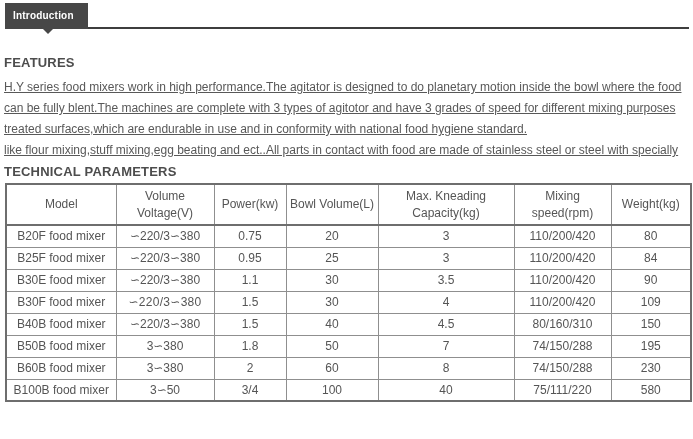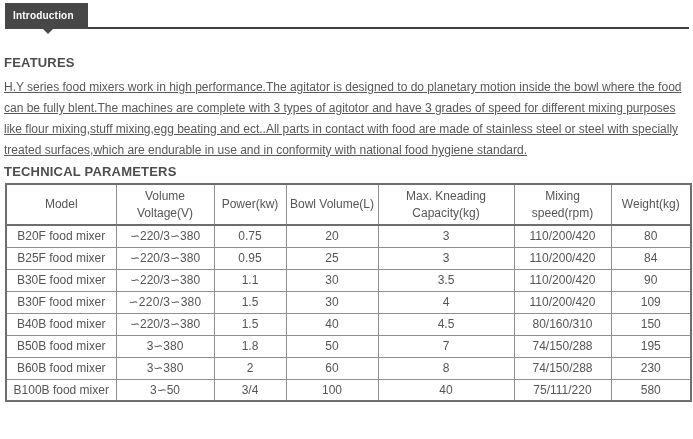--- a/index.html
+++ b/index.html
@@ -94,22 +94,22 @@
     <div class="tab-arrow"></div>
   </div>
 
   <div class="content">
 
     <h2 class="section-heading features-heading">FEATURES</h2>
 
     <p class="para">
       <span class="pline">H.Y series food mixers work in high performance.The agitator is designed to do planetary motion inside the bowl where the food</span>
       <span class="pline">can be fully blent.The machines are complete with 3 types of agitotor and have 3 grades of speed for different mixing purposes</span>
+      <span class="pline">treated surfaces,which are endurable in use and in conformity with national food hygiene standard.</span>
       <span class="pline">like flour mixing,stuff mixing,egg beating and ect..All parts in contact with food are made of stainless steel or steel with specially</span>
-      <span class="pline">treated surfaces,which are endurable in use and in conformity with national food hygiene standard.</span>
     </p>
 
     <h2 class="section-heading technical-heading">TECHNICAL PARAMETERS</h2>
 
     <table class="params">
       <colgroup>
           <col style="width: 110px;">
           <col style="width: 98px;">
           <col style="width: 72px;">
           <col style="width: 92px;">

